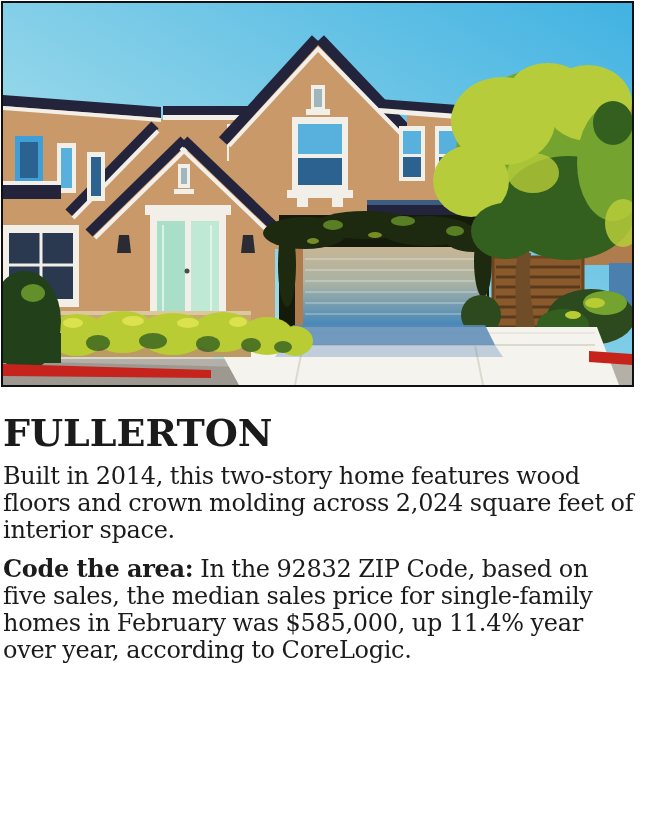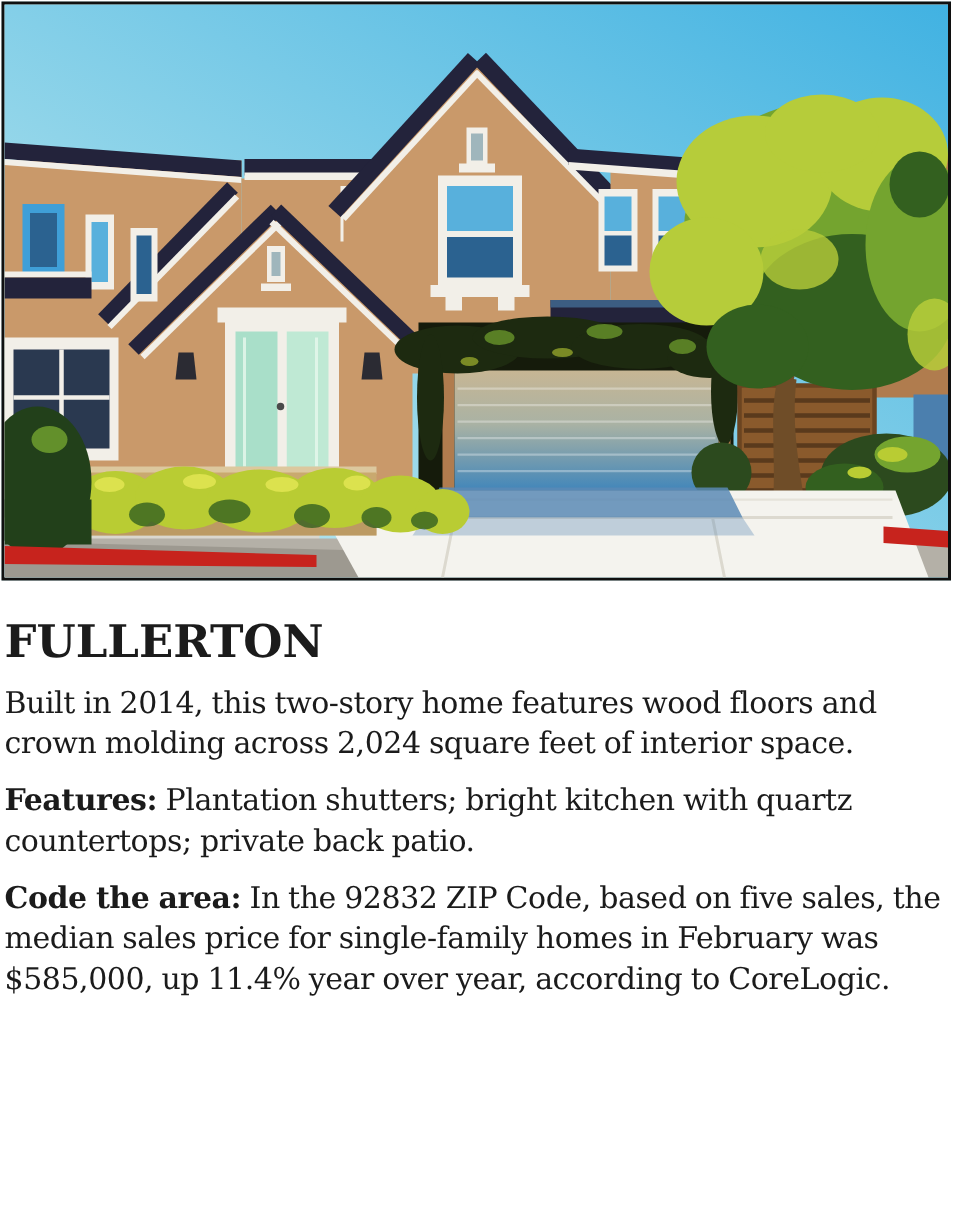--- a/index.html
+++ b/index.html
@@ -20,24 +20,24 @@
     background:var(--page-bg);color:var(--text-color);
     font-family:"DejaVu Serif","Liberation Serif",serif;
   }
   .photo-frame{
     position:absolute;top:1px;left:1px;width:633px;height:386px;margin:0;
     border:2px solid var(--frame-black);box-sizing:border-box;background:var(--sky-pale);
   }
   .photo-frame svg{display:block;width:100%;height:100%;}
   .article{position:absolute;left:3px;top:413px;width:634px;}
   .headline{
-    margin:0 0 10px 0;font-size:30px;line-height:1.05;font-weight:700;
+    margin:0 0 10px 0;font-size:38px;line-height:1.05;font-weight:700;
     letter-spacing:0px;font-family:"DejaVu Serif","Liberation Serif",serif;
   }
-  .para{margin:0 0 11px 0;font-size:20px;line-height:27px;letter-spacing:-0.3px;word-spacing:-0.5px;}
+  .para{margin:0 0 11px 0;font-size:24px;line-height:27px;letter-spacing:-0.3px;word-spacing:-0.5px;}
   .para strong{font-weight:700;}
   
   .f-sky{fill:url(#gSky)} .f-stucco{fill:var(--stucco)} .f-stuccoD{fill:var(--stucco-dark)}
   .f-roof{fill:var(--roof)} .f-trim{fill:var(--trim-white)}
   .f-wb{fill:var(--window-blue)} .f-wd{fill:var(--window-dark)}
   .f-glass{fill:var(--door-glass)} .f-ivy{fill:var(--ivy-dark)}
   .f-tl{fill:var(--tree-light)} .f-tm{fill:var(--tree-mid)} .f-td{fill:var(--tree-dark)}
   .f-hedge{fill:var(--hedge)} .f-wall{fill:var(--wall-tan)} .f-gate{fill:var(--gate-brown)}
   .f-curb{fill:var(--curb-red)} .f-street{fill:var(--street-gray)} .f-conc{fill:var(--concrete)}
   .f-shad{fill:var(--shadow-blue)} .f-dist{fill:var(--distant-blue)}
@@ -262,22 +262,18 @@
   </svg>
 </figure>
 
 <section class="article">
   <h1 class="headline">FULLERTON</h1>
 
   <p class="para">Built in 2014, this two-story home features wood floors and crown molding across 2,024 square feet of interior space.</p>
 
 
 
-  <p class="para">
-    <strong>Features:</strong>
-    <span>Plantation shutters; bright kitchen with quartz countertops; private back patio.</span>
-  </p>
 
   <p class="para">
     <strong>Code the area:</strong>
     <span>In the 92832 ZIP Code, based on five sales, the median sales price for single-family homes in February was $585,000, up 11.4% year over year, according to CoreLogic.</span>
   </p>
 </section>
 
 </body></html>

